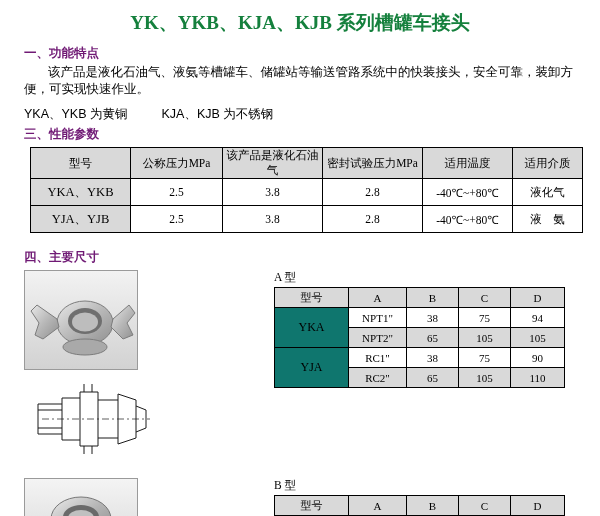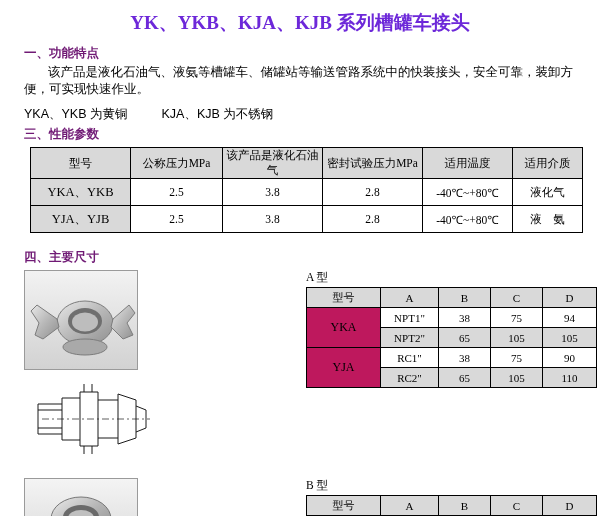--- a/index.html
+++ b/index.html
@@ -23,21 +23,21 @@
     padding: 0 10px;
   }
   .title {
     text-align: center;
     font-family: "Liberation Serif", serif;
     font-weight: bold;
     font-size: 19px;
     letter-spacing: 0px;
     padding-top: 10px;
     padding-bottom: 6px;
-    color: #6d28d9;
+    color: #15803d;
   }
   .section-head {
     color: #701a75;
     font-weight: bold;
     font-size: 12.5px;
     font-family: "Liberation Sans", sans-serif;
     margin: 3px 0 2px 14px;
   }
   .para {
     font-size: 12.5px;
@@ -86,21 +86,20 @@
   }
 
   
   .dim-wrap {
     position: relative;
     margin-top: 4px;
   }
   .row-block {
     display: flex;
     align-items: flex-start;
-    gap: 32px;
   }
   .img-cell {
     width: 264px;
     flex: none;
     padding-left: 14px;
     box-sizing: border-box;
   }
   .photo {
     width: 112px;
     height: 98px;
@@ -139,21 +138,21 @@
     font-size: 11px;
     font-family: "Liberation Serif", serif;
     height: 19px;
     padding: 0 1px;
   }
   table.dim thead th {
     background: #d9d9d9;
     font-weight: normal;
   }
   table.dim td.modelcell {
-    background: #be185d;
+    background: #0f766e;
     font-size: 12px;
   }
   table.dim td.shade {
     background: #d9d9d9;
   }
   table.dim td.plain {
     background: #ffffff;
   }
 </style>
 </head>

